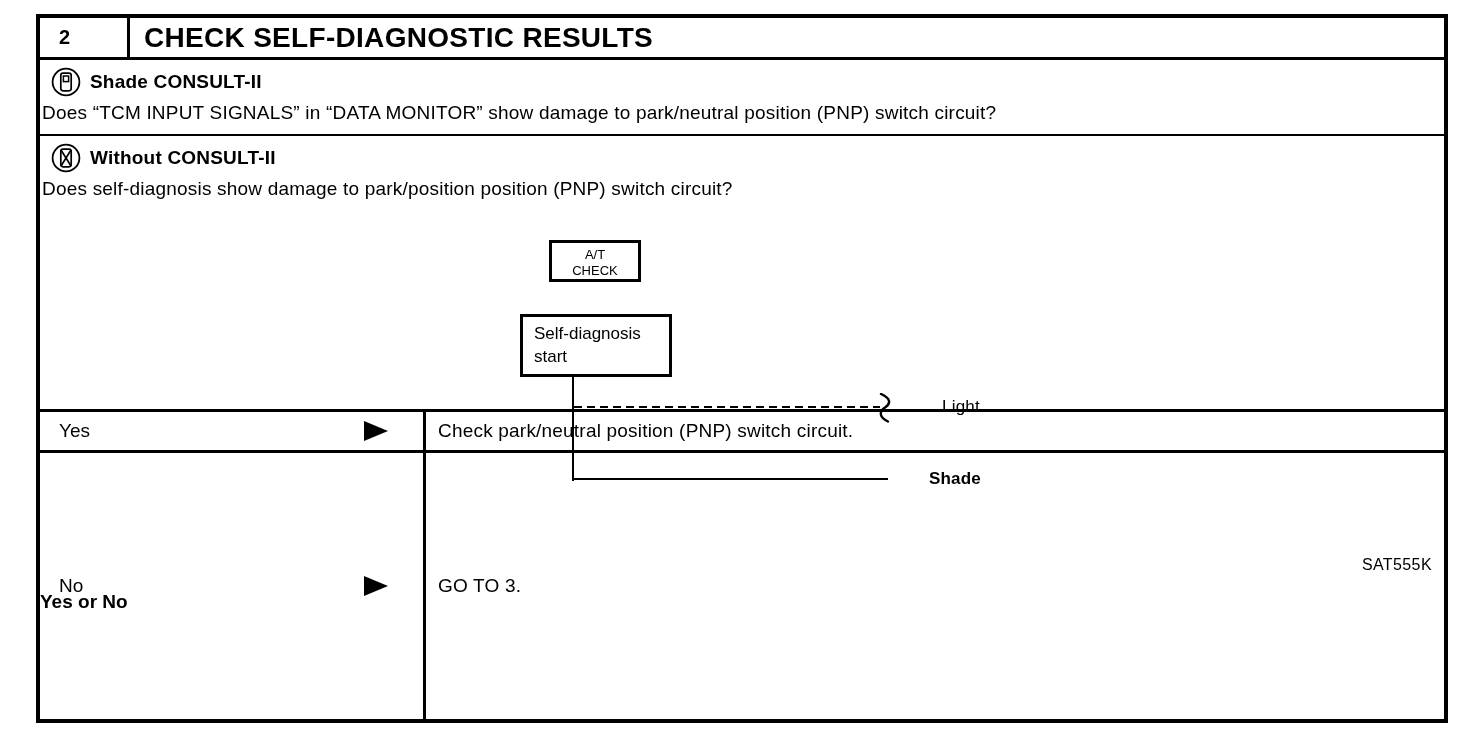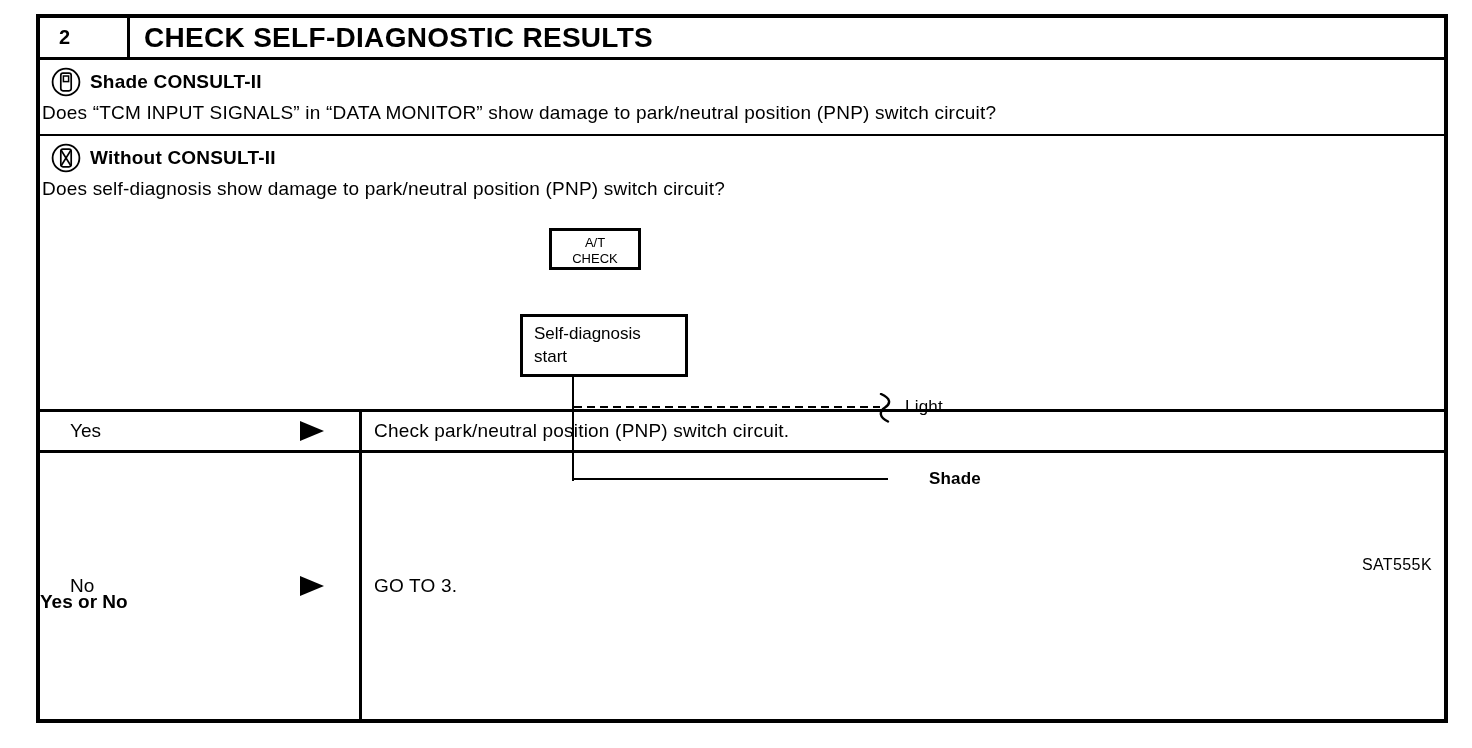--- a/index.html
+++ b/index.html
@@ -18,40 +18,40 @@
   .sect{padding:7px 10px 0 11px;}
   .sect-with{height:76px;border-bottom:2px solid #000;}
   .sect-head{display:flex;align-items:center;gap:9px;height:30px;}
   .sect-head .hd-txt{font-weight:bold;font-size:19px;letter-spacing:.2px;}
   .sect-q{font-size:19px;margin-top:5px;margin-left:-9px;letter-spacing:.2px;}
   .icon{width:30px;height:30px;flex:0 0 30px;}
   
   .big{flex:1;position:relative;border-bottom:3px solid #000;}
   .abs{position:absolute;}
   .dbox{box-sizing:border-box;border:3px solid #000;background:#fff;}
-  #atcheck{left:509px;top:92px;width:92px;height:42px;text-align:center;
+  #atcheck{left:509px;top:104px;width:92px;height:42px;text-align:center;
         font-size:13px;line-height:1.25;padding-top:4px;}
-  #selfdiag{left:480px;top:178px;width:168px;height:63px;font-size:17px;
+  #selfdiag{left:480px;top:178px;width:152px;height:63px;font-size:17px;
         line-height:1.35;padding:6px 4px 0 11px;}
   #vline{left:532px;top:241px;width:2px;height:104px;background:#000;}
   #dashline{left:534px;top:270px;width:306px;height:2px;
         background:repeating-linear-gradient(90deg,#000 0 8px,transparent 8px 13px);}
   #solidline{left:534px;top:342px;width:314px;height:2px;background:#000;}
   #squiggle{left:838px;top:257px;}
   .dlabel{font-size:17px;letter-spacing:.2px;}
-  #light-label{left:865px;top:261px;}
+  #light-label{left:902px;top:261px;}
   #shade-label{left:889px;top:333px;font-weight:bold;}
   #figcode{right:12px;top:420px;font-size:16px;letter-spacing:.4px;}
   #yesorno{left:0;right:0;top:455px;text-align:left;font-weight:bold;font-size:19px;}
   
   .drow{display:flex;height:41px;}
   .drow.yes{border-bottom:3px solid #000;}
   .drow.no{flex:1;}
-  .d-left{width:322px;border-right:3px solid #000;display:flex;align-items:center;
-        justify-content:space-between;padding:0 35px 0 30px;box-sizing:border-box;
+  .d-left{width:386px;border-right:3px solid #000;display:flex;align-items:center;
+        justify-content:space-between;padding:0 35px 0 19px;box-sizing:border-box;
         font-size:19px;}
   .d-right{flex:1;display:flex;align-items:center;padding-left:12px;font-size:19px;
         letter-spacing:.2px;}
   .tri{width:0;height:0;border-left:24px solid #000;
         border-top:10px solid transparent;border-bottom:10px solid transparent;}
 </style>
 </head>
 <body>
 
 <div id="page">
@@ -77,21 +77,21 @@
     <div class="row big sect">
       <div class="sect-head">
         <svg class="icon" viewBox="0 0 30 30">
           <circle cx="15" cy="15" r="13.4" fill="none" stroke="#000" stroke-width="1.8"></circle>
           <rect x="9.8" y="6.2" width="10.4" height="17.6" rx="2.2" fill="none" stroke="#000" stroke-width="1.7"></rect>
           <line x1="10" y1="7" x2="20" y2="23" stroke="#000" stroke-width="1.6"></line>
           <line x1="20" y1="7" x2="10" y2="23" stroke="#000" stroke-width="1.6"></line>
         </svg>
         <span class="hd-txt">Without CONSULT-II</span>
       </div>
-      <div class="sect-q">Does self-diagnosis show damage to park/neutral position (PNP) switch circuit?</div>
+      <div class="sect-q">Does self-diagnosis show damage to park/position position (PNP) switch circuit?</div>
 
       <div class="abs dbox" id="atcheck">
         <div>A/T</div>
         <div>CHECK</div>
       </div>
 
       <div class="abs dbox" id="selfdiag">
         <div>Self-diagnosis</div>
         <div>start</div>
       </div>

